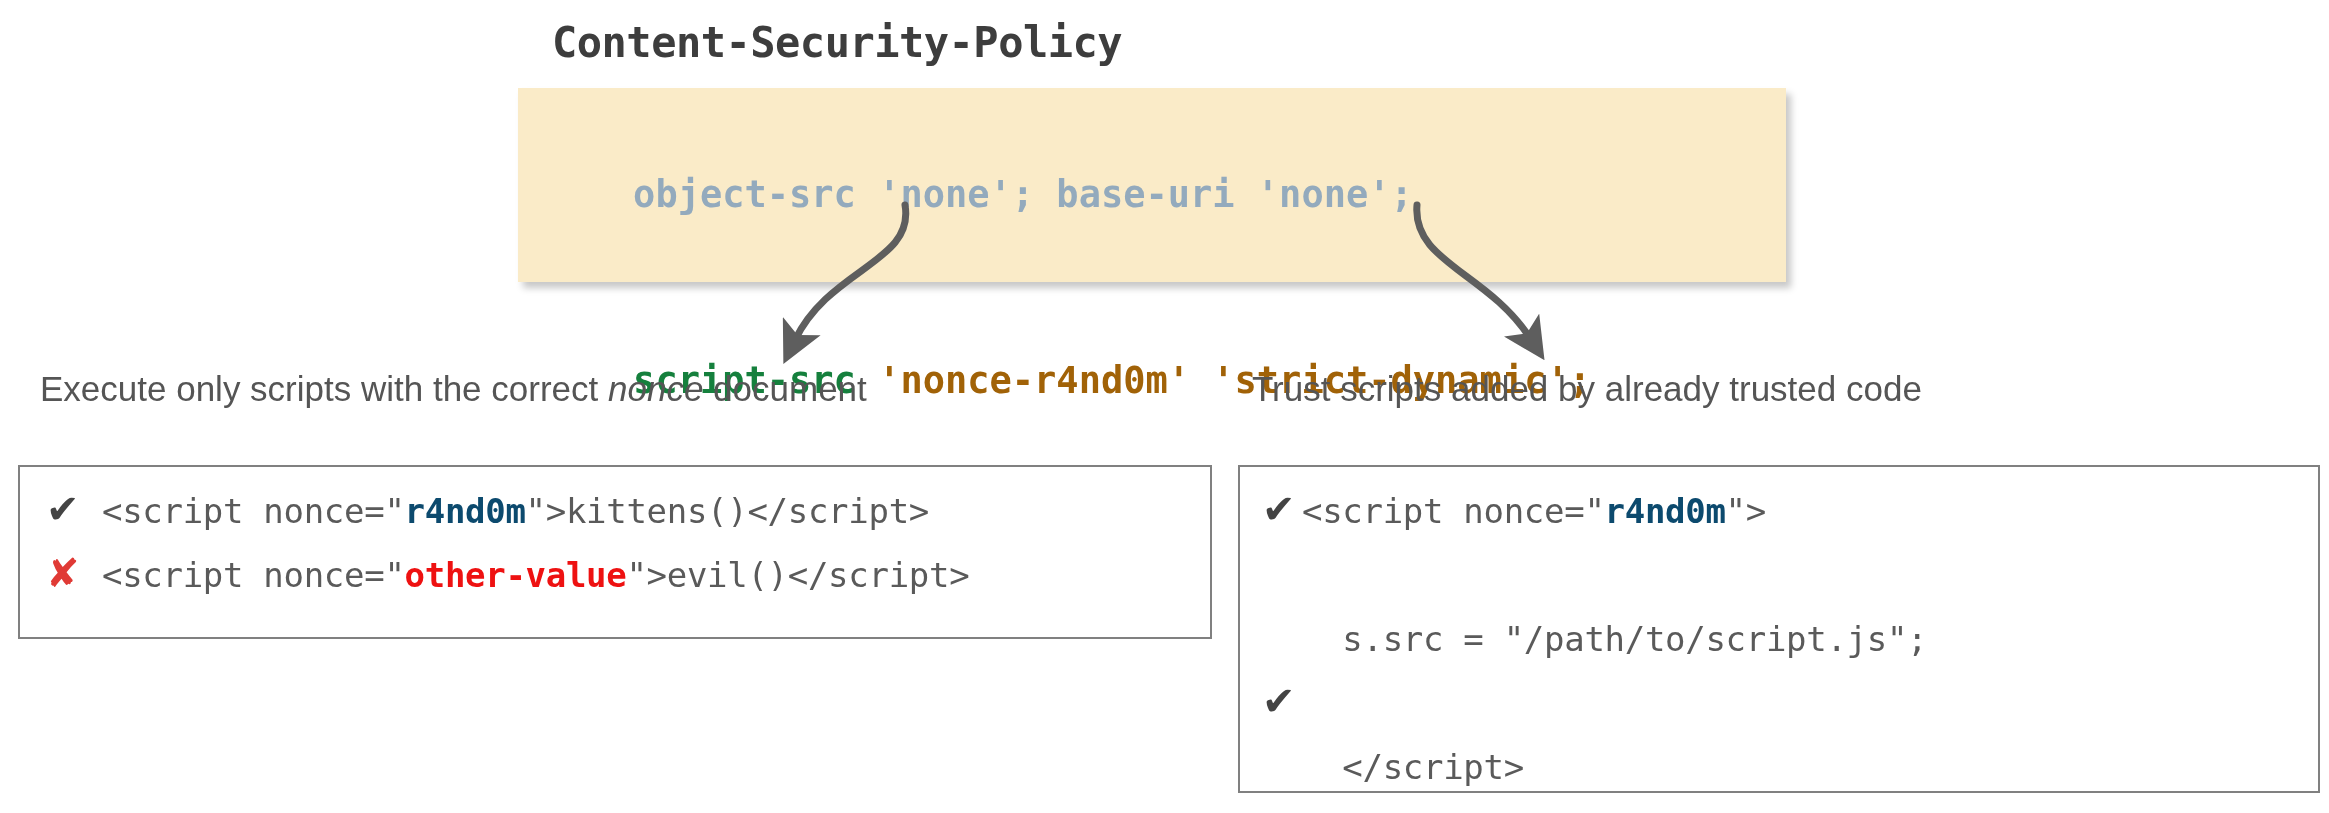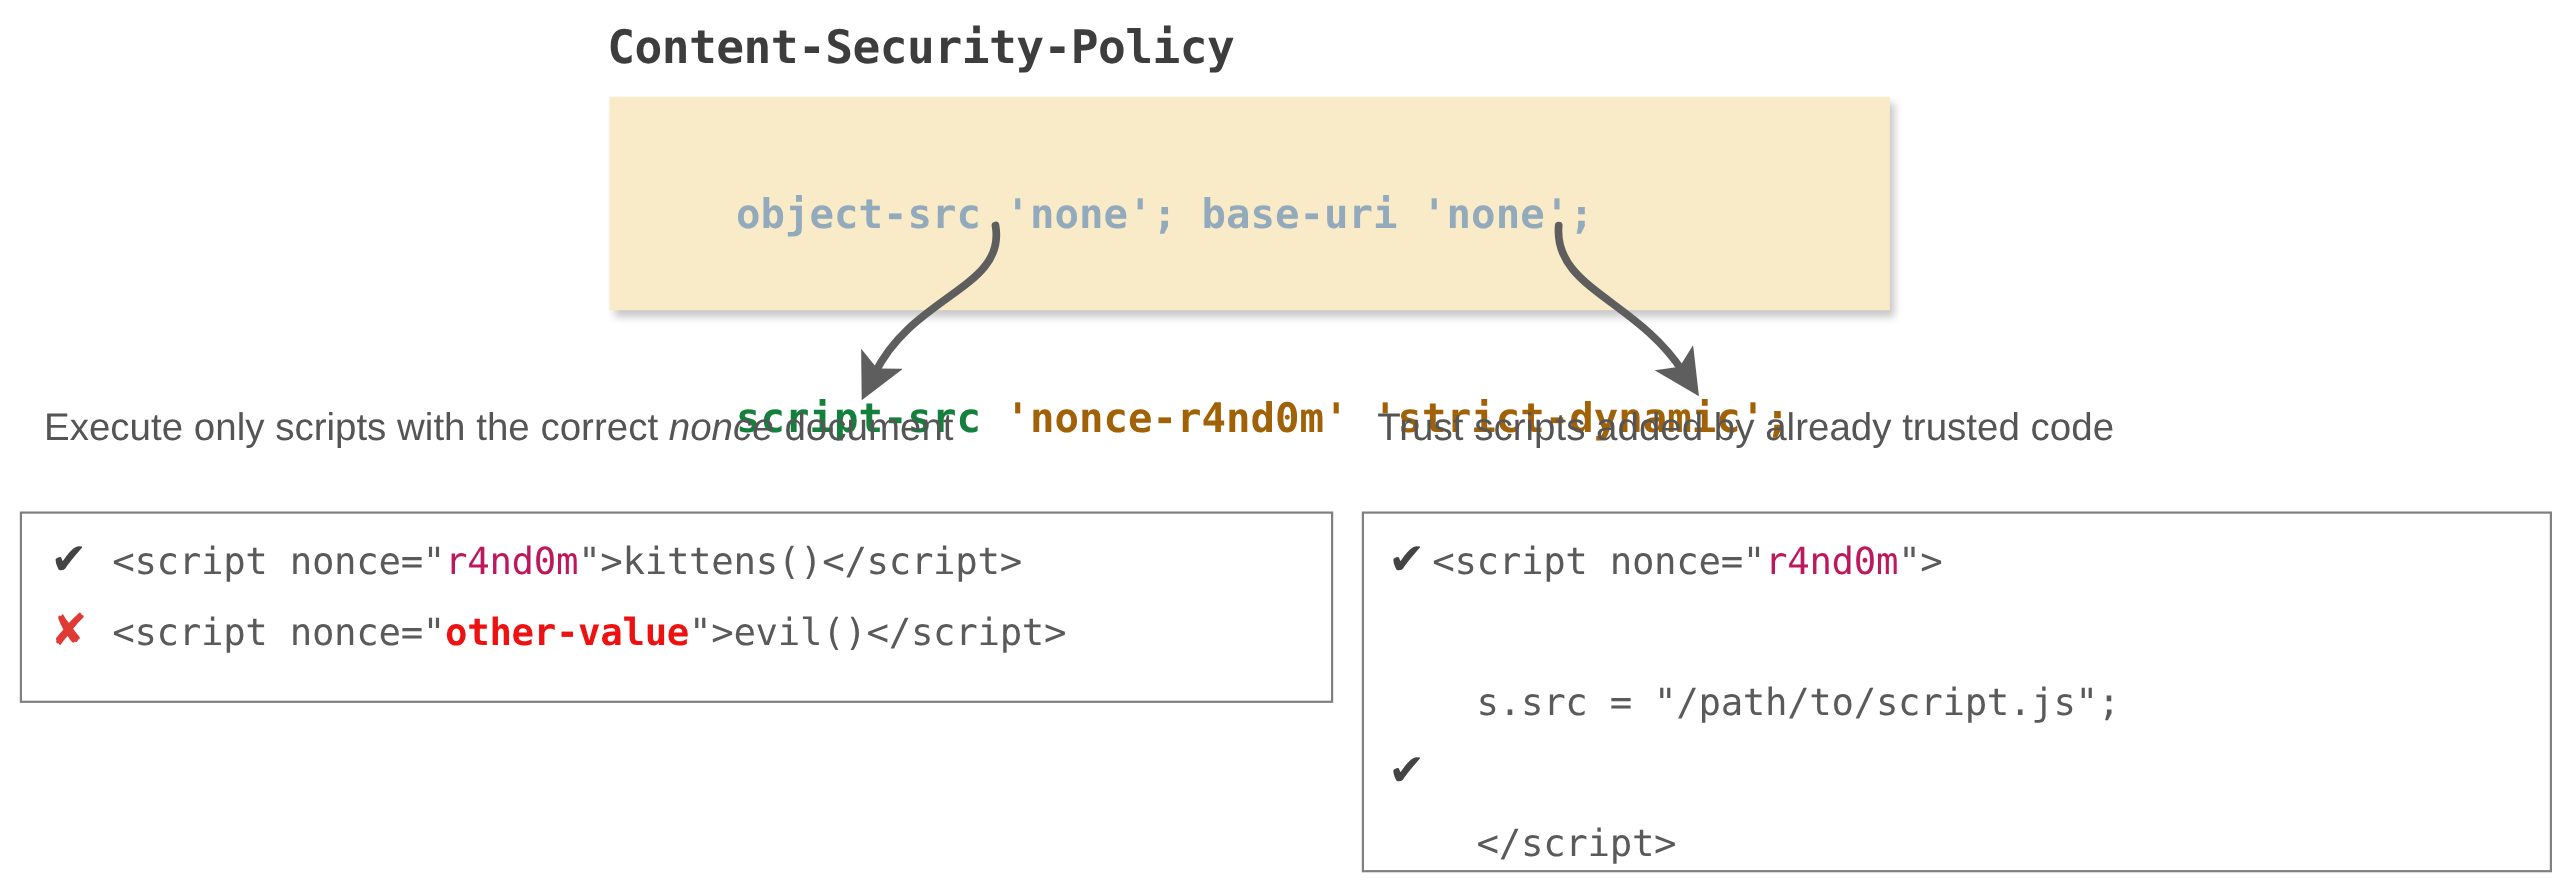--- a/index.html
+++ b/index.html
@@ -27,27 +27,26 @@
     letter-spacing: -0.5px;
     color: #3d3d3d;
     white-space: pre;
   }
 
   
   #policy-box {
     position: absolute;
     left: 518px;
     top: 88px;
-    width: 1164px;
+    width: 1268px;
     height: 194px;
     background: #faebc8;
     box-shadow: 5px 6px 7px rgba(0,0,0,0.22);
     box-sizing: border-box;
     padding: 14px 0 0 26px;
-    margin-left: 36px;
   }
   .policy-line {
     font-family: "DejaVu Sans Mono", monospace;
     font-weight: bold;
     font-size: 37px;
     line-height: 62px;
     white-space: pre;
   }
   .tok-dim      { color: #93aabd; }
   .tok-directive{ color: #15803d; }
@@ -114,21 +113,21 @@
   .mark-check { color: #444444; font-weight: bold; }
   .mark-cross { color: #e03a35; font-weight: bold; }
   .mark-empty { color: transparent; }
   .code-text {
     font-family: "DejaVu Sans Mono", monospace;
     font-size: 34px;
     color: #5a5a5a;
     white-space: pre;
     letter-spacing: -0.3px;
   }
-  .nonce-good { color: #be185d; font-weight: normal; }
+  .nonce-good { color: #0c4a6e; font-weight: bold; }
   .nonce-bad  { color: #ee1111; font-weight: bold; }
 </style>
 </head>
 <body>
 
 <div id="csp-title">Content-Security-Policy</div>
 
 <div id="policy-box">
   <div class="policy-line">
     <span class="tok-dim">object-src 'none'; base-uri 'none';</span>

